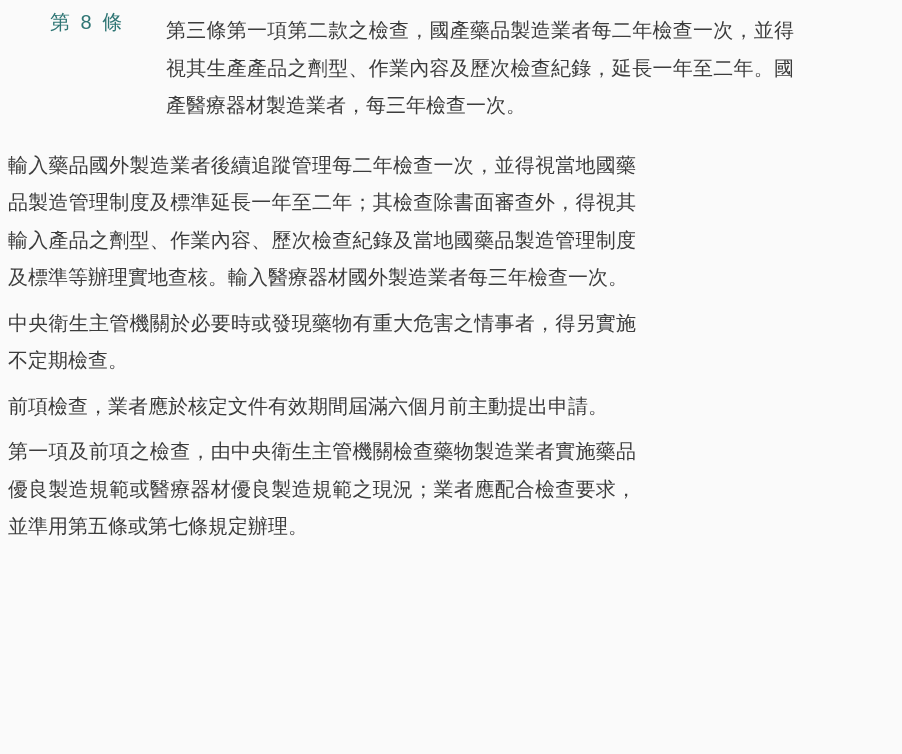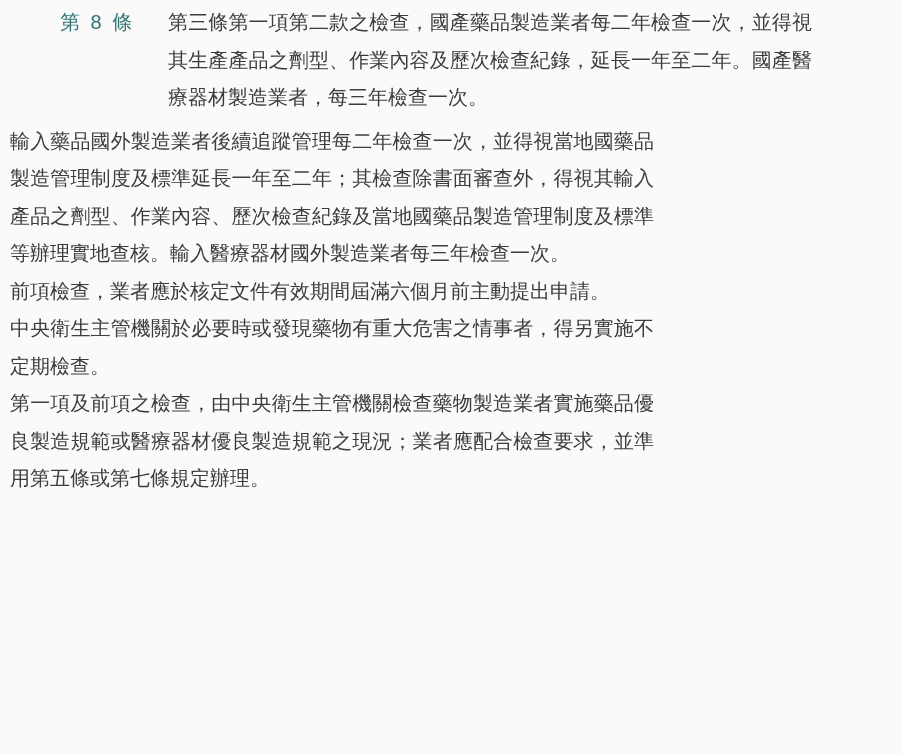--- a/index.html
+++ b/index.html
@@ -13,21 +13,20 @@
     background: #fafafa;
     font-family: "Liberation Sans", sans-serif;
   }
   .doc {
     padding-top: 4px;
     width: 902px;
   }
   .article {
     display: flex;
     align-items: flex-start;
-    padding-left: 10px;
   }
   .article + .article {
     margin-top: 6px;
   }
   .article-number {
     box-sizing: border-box;
     width: 158px;
     padding-left: 50px;
     flex: 0 0 158px;
     color: #2e7574;
@@ -37,40 +36,40 @@
     white-space: nowrap;
   }
   .article-body {
     width: 644px;
     flex: 0 0 644px;
     color: #3c3c3c;
     font-size: 20px;
     line-height: 37.5px;
   }
   .article-paragraph {
-    margin: 0;
+    margin: 8px;
     text-align: justify;
     text-justify: inter-ideograph;
     word-break: break-all;
   }
 </style>
 </head>
 <body>
 
 <div class="doc">
 
   <div class="article">
     <div class="article-number">第 8 條</div>
     <div class="article-body">
       <p class="article-paragraph">第三條第一項第二款之檢查，國產藥品製造業者每二年檢查一次，並得視其生產產品之劑型、作業內容及歷次檢查紀錄，延長一年至二年。國產醫療器材製造業者，每三年檢查一次。</p>
     </div>
   </div>
 
   <div class="article">
     <div class="article-body">
       <p class="article-paragraph">輸入藥品國外製造業者後續追蹤管理每二年檢查一次，並得視當地國藥品製造管理制度及標準延長一年至二年；其檢查除書面審查外，得視其輸入產品之劑型、作業內容、歷次檢查紀錄及當地國藥品製造管理制度及標準等辦理實地查核。輸入醫療器材國外製造業者每三年檢查一次。</p>
+      <p class="article-paragraph">中央衛生主管機關於必要時或發現藥物有重大危害之情事者，得另實施不定期檢查。</p>
       <p class="article-paragraph">前項檢查，業者應於核定文件有效期間屆滿六個月前主動提出申請。</p>
-      <p class="article-paragraph">中央衛生主管機關於必要時或發現藥物有重大危害之情事者，得另實施不定期檢查。</p>
       <p class="article-paragraph">第一項及前項之檢查，由中央衛生主管機關檢查藥物製造業者實施藥品優良製造規範或醫療器材優良製造規範之現況；業者應配合檢查要求，並準用第五條或第七條規定辦理。</p>
     </div>
   </div>
 
 </div>
 
 </body></html>

